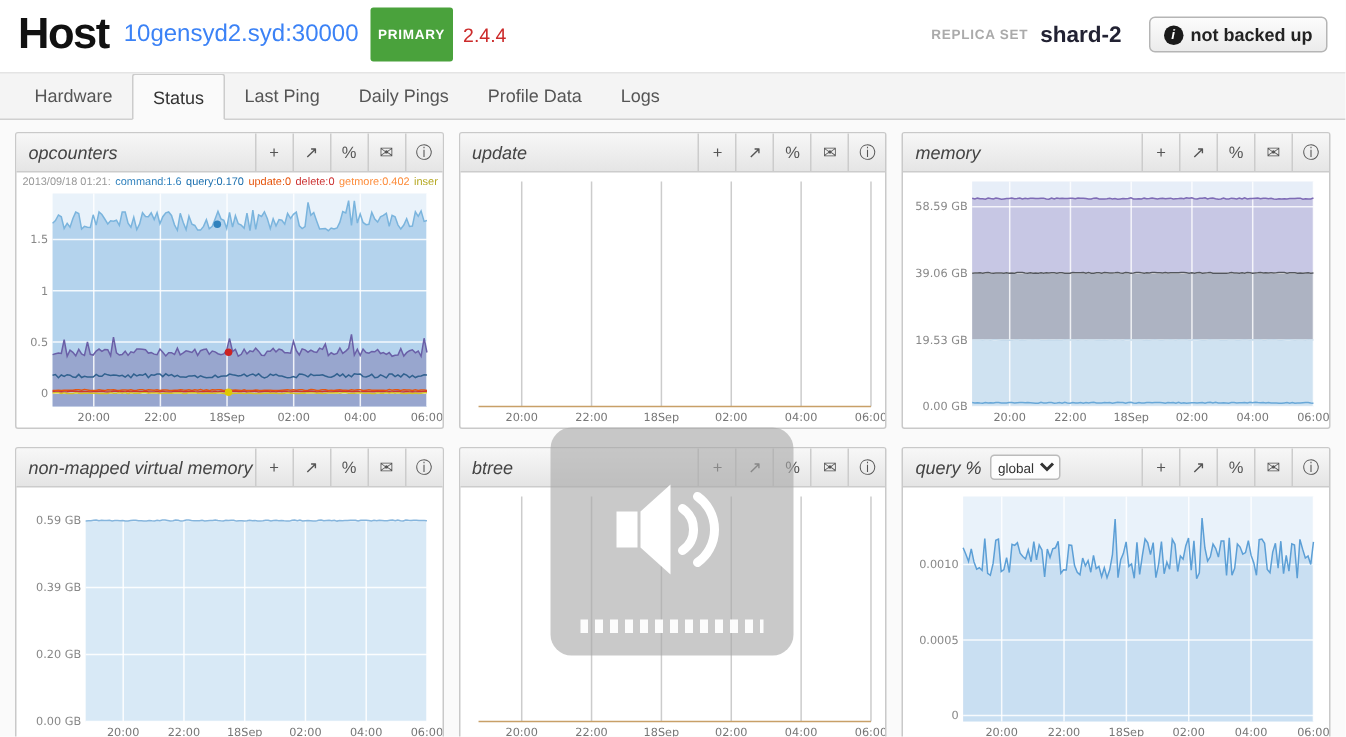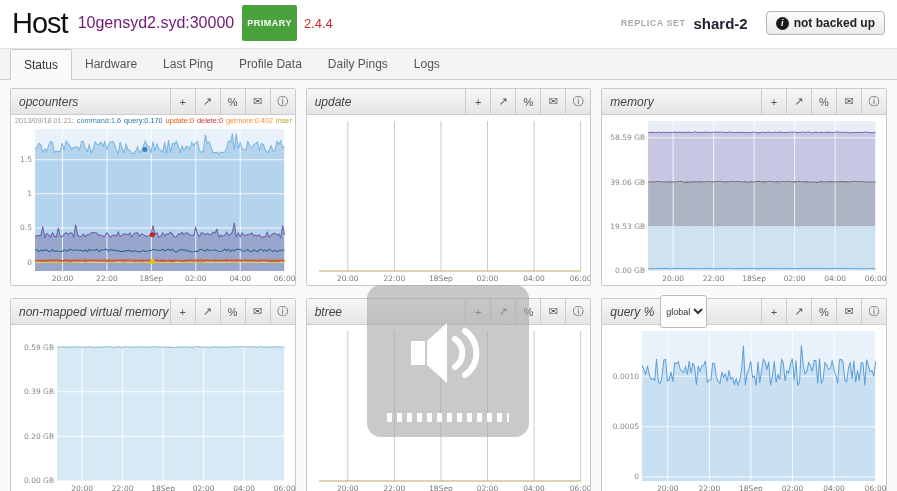--- a/index.html
+++ b/index.html
@@ -1,20 +1,20 @@
 <!DOCTYPE html>
 <html><head>
 <meta charset="utf-8">
 <style>
   *{box-sizing:border-box;margin:0;padding:0;}
   html,body{width:897px;height:491px;overflow:hidden;}
   body{background:#fff;font-family:"Liberation Sans",sans-serif;}
   .host-header{display:flex;align-items:center;padding:5px 12px 7px;background:#fff;}
-  .host-header h1{font-size:29px;font-weight:normal;color:#111;letter-spacing:-1px;line-height:30px;}
-  .hostname{font-size:16px;color:#701a75;margin-left:10px;}
+  .host-header h1{font-size:29px;font-weight:bold;color:#111;letter-spacing:-1px;line-height:30px;}
+  .hostname{font-size:16px;color:#3b82f6;margin-left:10px;}
   .primary-badge{background:#4aa23c;color:#fff;font-size:9px;font-weight:bold;padding:13px 5px;border-radius:2px;margin-left:8px;letter-spacing:.5px;}
   .version{color:#cc2b2b;font-size:13px;margin-left:7px;}
   .header-right{margin-left:auto;display:flex;align-items:center;gap:8px;}
   .rs-label{font-size:9px;color:#aaa;font-weight:bold;letter-spacing:.5px;padding-left:39px;}
   .rs-value{font-size:15px;font-weight:bold;color:#223;margin-right:10px;cursor:pointer;}
   .backup-btn{display:flex;align-items:center;gap:5px;border:1px solid #b5b5b5;border-radius:4px;background:linear-gradient(#fcfcfc,#ebebeb);padding:4px 9px;font-size:12px;font-weight:bold;color:#222;cursor:pointer;font-family:inherit;}
   .info-dot{width:13px;height:13px;border-radius:50%;background:#1a1a1a;color:#fff;font-size:9px;font-weight:bold;display:flex;align-items:center;justify-content:center;font-style:italic;}
   .tab-bar{display:flex;background:#f4f4f4;border-top:1px solid #e4e4e4;border-bottom:1px solid #d0d0d0;padding:0 10px;}
   .tab{padding:8px 13px 7px;font-size:12px;color:#555;cursor:pointer;}
   .tab.active{background:#fafafa;border:1px solid #ccc;border-bottom-color:#fafafa;margin-bottom:-1px;border-radius:2px 2px 0 0;color:#333;}
@@ -23,21 +23,21 @@
   .panel-header{display:flex;align-items:stretch;height:26px;background:linear-gradient(#f7f7f7,#e5e5e5);border-bottom:1px solid #ccc;}
   .panel-title{font-size:12px;color:#444;align-self:center;padding-left:8px;white-space:nowrap;font-style:italic;}
   .panel-toolbar{margin-left:auto;display:flex;}
   .tb-btn{width:25px;border:none;border-left:1px solid #ccc;background:transparent;color:#555;font-size:11px;cursor:pointer;display:flex;align-items:center;justify-content:center;font-family:inherit;}
   .panel-body{position:relative;height:170px;}
   svg.chart{display:block;width:100%;height:170px;}
   svg.chart text{font-family:"DejaVu Sans",sans-serif;}
   .legend{position:absolute;top:1px;left:4px;font-size:7.3px;white-space:nowrap;z-index:2;overflow:hidden;max-width:277px;}
   .lg-ts{color:#999;}
   .lg-item{margin-left:3px;font-weight:normal;}
-  .scope-select{margin-left:6px;font-size:9px;height:33px;align-self:center;border:1px solid #bbb;border-radius:3px;background:#fdfdfd;font-family:inherit;color:#333;text-align:right;}
+  .scope-select{margin-left:6px;font-size:9px;height:17px;align-self:center;border:1px solid #bbb;border-radius:3px;background:#fdfdfd;font-family:inherit;color:#333;}
   .mute-overlay{position:absolute;top:-14px;left:50%;transform:translateX(-50%);width:162px;height:152px;background:rgba(168,168,168,.62);border-radius:14px;z-index:5;display:flex;align-items:center;justify-content:center;}
   .mute-overlay svg{margin-bottom:16px;}
   .mute-dashes{position:absolute;bottom:15px;left:20px;right:20px;height:9px;background:repeating-linear-gradient(90deg,rgba(255,255,255,.95) 0 5px,transparent 5px 10px);}
 </style>
 </head>
 <body>
 
 <header class="host-header">
   <h1>Host</h1>
   <span class="hostname">10gensyd2.syd:30000</span>
@@ -47,25 +47,25 @@
     <span class="rs-label">REPLICA SET</span>
     <span class="rs-value">shard-2</span>
     <button class="backup-btn">
       <span class="info-dot">i</span>
       <span>not backed up</span>
     </button>
   </div>
 </header>
 
 <nav class="tab-bar">
+  <div class="tab">Hardware</div>
   <div class="tab active">Status</div>
-  <div class="tab">Hardware</div>
   <div class="tab">Last Ping</div>
+  <div class="tab">Daily Pings</div>
   <div class="tab">Profile Data</div>
-  <div class="tab">Daily Pings</div>
   <div class="tab">Logs</div>
 </nav>
 
 <main class="panels">
 
   <section class="panel">
     <div class="panel-header">
       <span class="panel-title">opcounters</span>
       <div class="panel-toolbar">
           <button class="tb-btn">+</button>

